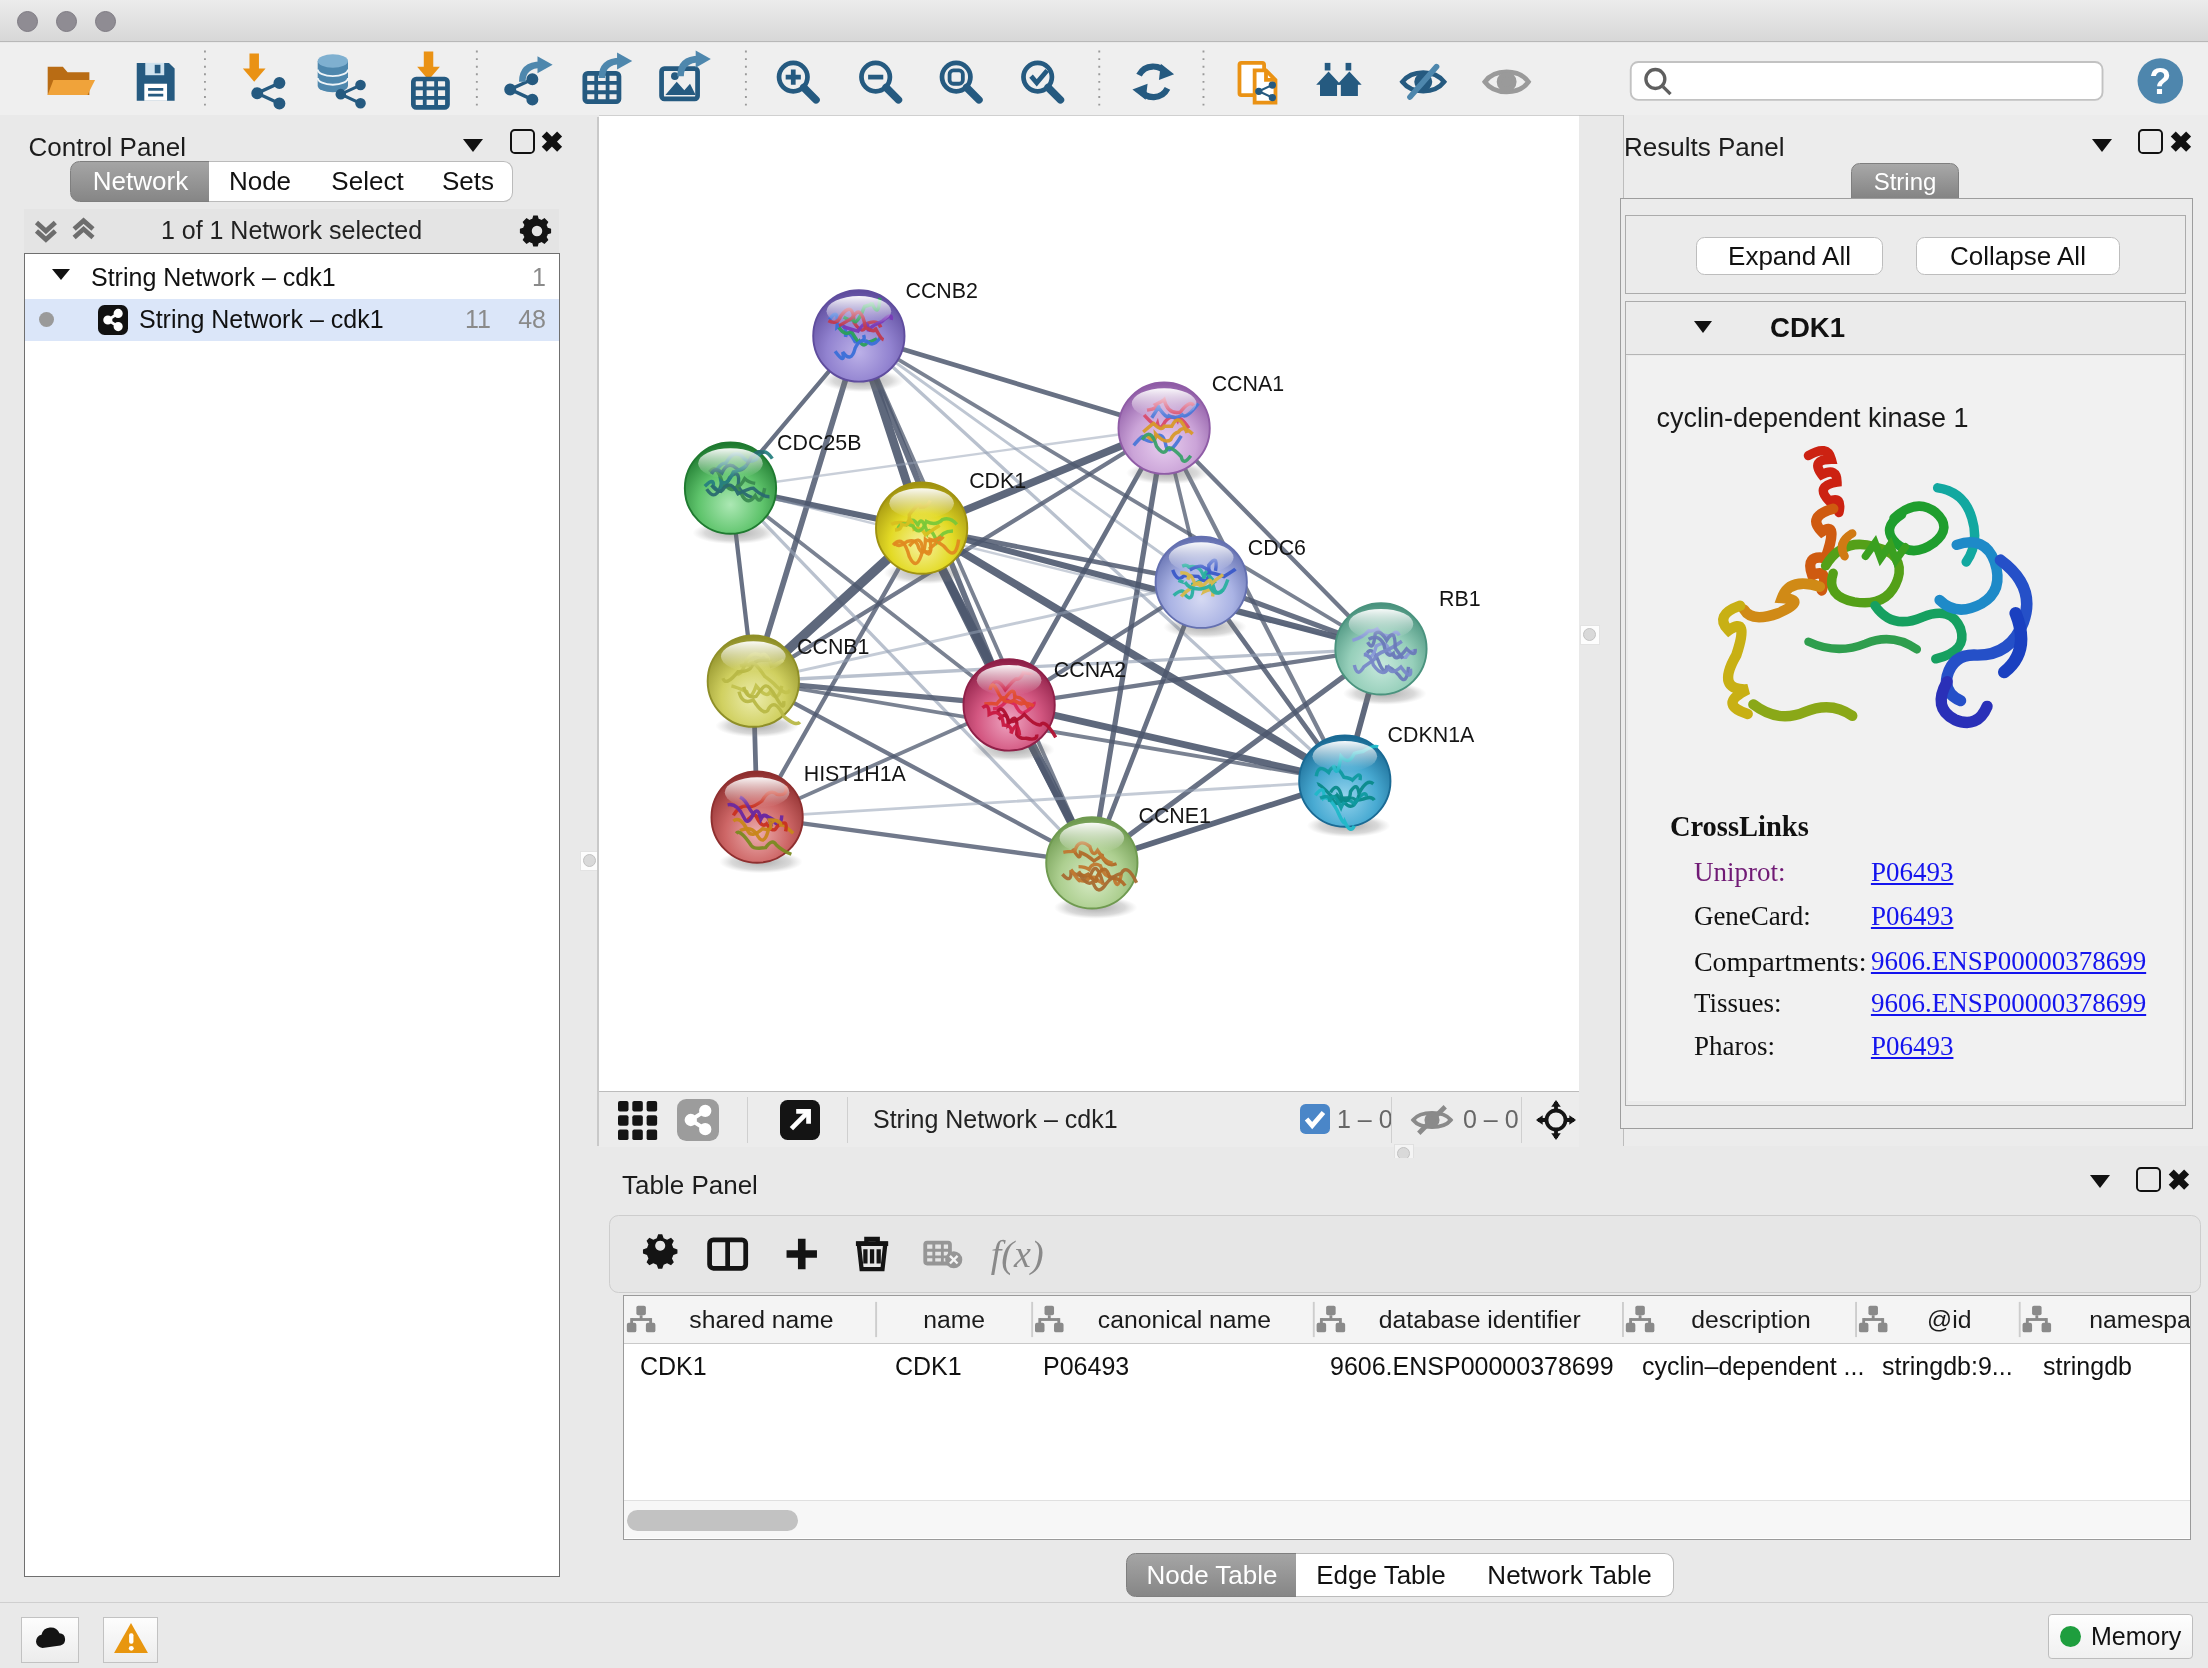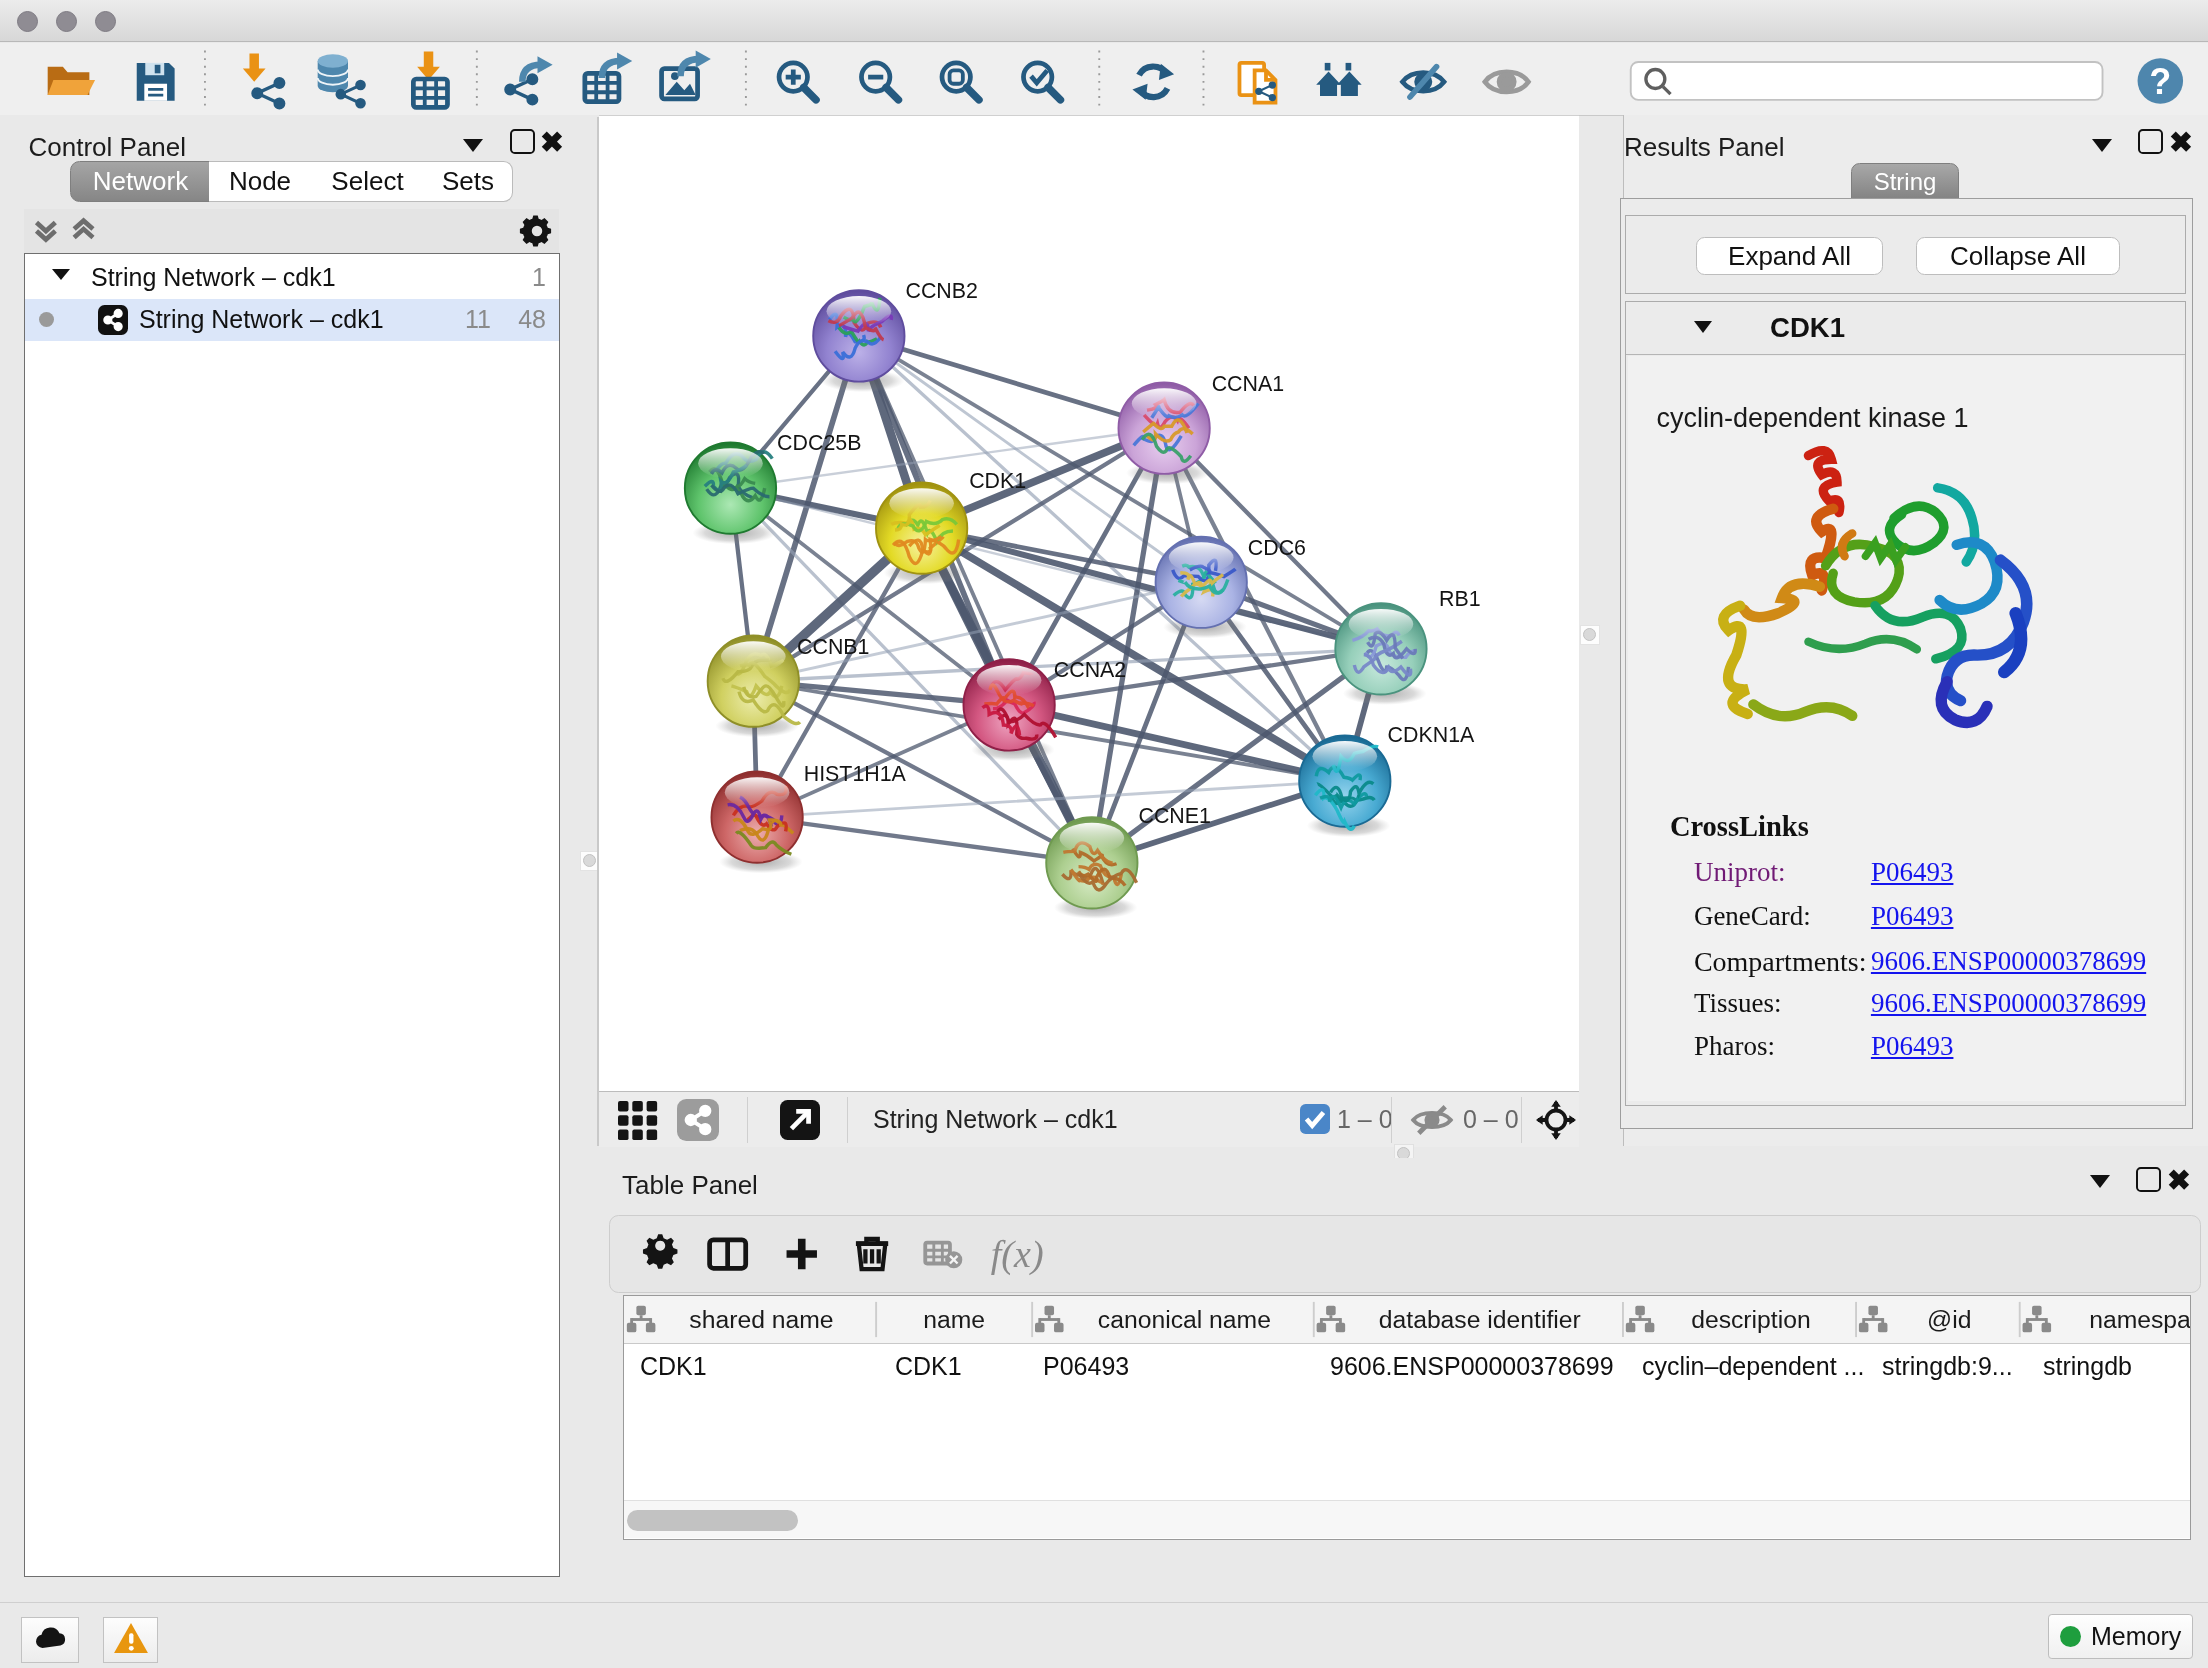--- a/index.html
+++ b/index.html
@@ -195,20 +195,21 @@
 
   <div class="abs" style="left:24px;top:94px;width:535px;height:44px;background:#e4e4e4;">
     <svg class="abs" style="left:7.6px;top:5.7px;" width="105" height="32" viewBox="0 0 110 34">
       <g stroke="#6d6d6d" stroke-width="5" fill="none">
         <path d="M4 8 L14 17 L24 8"></path>
           <path d="M4 17 L14 26 L24 17"></path>
         <path d="M44 24 L54 15 L64 24"></path>
           <path d="M44 15 L54 6 L64 15"></path>
       </g>
     </svg>
+    <div class="abs" style="left:0;top:6.7px;width:535px;text-align:center;font-size:25px;color:#222;">1 of 1 Network selected</div>
     <svg class="abs" style="left:495px;top:3.8px;" width="36" height="36" viewBox="0 0 24 24">
         <path fill="#141414" d="M12 8.5A3.5 3.5 0 1 0 12 15.5 3.5 3.5 0 0 0 12 8.5zm9.4 5l-2.2.6a7.4 7.4 0 0 1-.8 1.9l1.2 2-2.6 2.6-2-1.2a7.4 7.4 0 0 1-1.9.8l-.6 2.2h-3l-.6-2.2a7.4 7.4 0 0 1-1.9-.8l-2 1.2-2.6-2.6 1.2-2a7.4 7.4 0 0 1-.8-1.9l-2.2-.6v-3l2.2-.6a7.4 7.4 0 0 1 .8-1.9l-1.2-2 2.6-2.6 2 1.2a7.4 7.4 0 0 1 1.9-.8l.6-2.2h3l.6 2.2a7.4 7.4 0 0 1 1.9.8l2-1.2 2.6 2.6-1.2 2a7.4 7.4 0 0 1 .8 1.9l2.2.6z"></path>
       </svg>
   </div>
 
   <div class="abs" style="left:24px;top:138px;width:534px;height:1322px;background:#fff;border:1.9px solid #6f6f6f;">
     <div class="abs" style="left:0;top:3.8px;width:534px;height:41px;">
       <div class="abs ico-tri" style="left:27px;top:11.4px;border-left-width:9.5px;border-right-width:9.5px;border-top-width:11.4px;"></div>
       <div class="abs" style="left:66px;top:4.8px;font-size:25px;color:#111;">String Network – cdk1</div>
       <div class="abs" style="left:409px;top:4.8px;width:112px;text-align:right;font-size:25px;color:#8a8a8a;">1</div>
@@ -758,20 +759,25 @@
         <div class="abs" style="left:706px;top:6.7px;font-size:25px;color:#111;">9606.ENSP00000378699</div>
         <div class="abs" style="left:1018px;top:6.7px;font-size:25px;color:#111;">cyclin–dependent ...</div>
         <div class="abs" style="left:1258px;top:6.7px;font-size:25px;color:#111;">stringdb:9...</div>
         <div class="abs" style="left:1419px;top:6.7px;font-size:25px;color:#111;">stringdb</div>
       </div>
     <div class="abs" style="left:0;top:204px;width:1566px;height:37px;background:#f7f7f7;border-top:1px solid #e0e0e0;">
       <div class="abs" style="left:2.9px;top:8.6px;width:171px;height:21px;background:#c2c2c2;border-radius:10.5px;"></div>
     </div>
   </div>
 
+  <div class="abs" style="left:527px;top:395px;width:555px;height:42px;">
+    <div class="abs" style="left:0;top:0;width:170px;height:42px;background:linear-gradient(#a5a5a5,#868686);border:1px solid #7f7f7f;border-radius:9.5px 0 0 9.5px;color:#fff;font-size:26px;text-align:center;line-height:42px;">Node Table</div>
+    <div class="abs" style="left:170px;top:0;width:170px;height:42px;background:#fff;border:1px solid #bbb;border-left:none;color:#111;font-size:26px;text-align:center;line-height:42px;">Edge Table</div>
+    <div class="abs" style="left:340px;top:0;width:207px;height:42px;background:#fff;border:1px solid #bbb;border-left:none;border-radius:0 9.5px 9.5px 0;color:#111;font-size:26px;text-align:center;line-height:42px;">Network Table</div>
+  </div>
 </div>
 
 <div class="abs" style="left:0;top:1602px;width:2208px;height:67px;background:#e9e9e9;border-top:1.9px solid #cfcfcf;">
   <div class="abs" style="left:21px;top:14.3px;width:56px;height:44px;background:linear-gradient(#fdfdfd,#ececec);border:1.9px solid #c2c2c2;text-align:center;">
     <svg width="34" height="27" viewBox="0 0 36 28" style="margin-top:6.7px;">
         <path fill="#141414" d="M10 24 a7 7 0 0 1 -1-13.9 A10 10 0 0 1 28 8.5 a6.5 6.5 0 0 1 1 12.8 z"></path>
       </svg>
   </div>
   <div class="abs" style="left:103px;top:14.3px;width:53px;height:44px;background:linear-gradient(#fdfdfd,#ececec);border:1.9px solid #c2c2c2;text-align:center;">
     <svg width="36" height="32" viewBox="0 0 38 34" style="margin-top:3.8px;">

